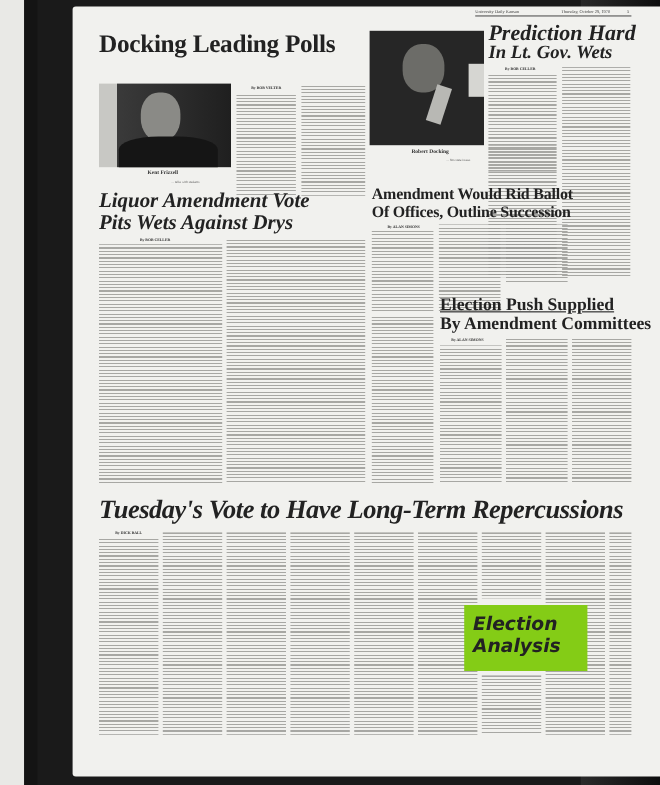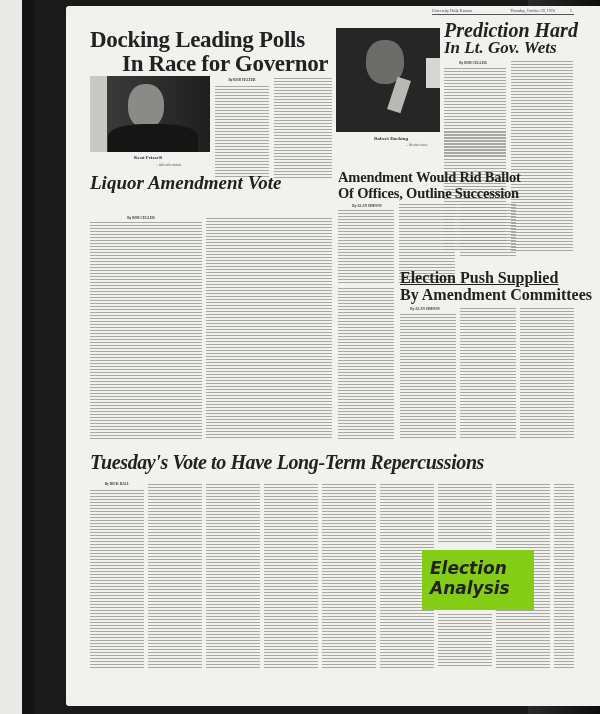--- a/index.html
+++ b/index.html
@@ -30,34 +30,34 @@
 <div class="right-dark"></div>
 
 <div class="page">
 
   <div class="abs hdr" style="left:366px;top:2px;">University Daily Kansan</div>
   <div class="abs hdr" style="left:444px;top:2px;">Thursday, October 29, 1970</div>
   <div class="abs hdr" style="left:504px;top:2px;">5</div>
   <div class="rule" style="left:366px;top:8px;width:142px;"></div>
 
   <div class="abs h1" style="left:24px;top:22px;font-size:23px;letter-spacing:-0.3px;">Docking Leading Polls</div>
-  <div class="abs h1" style="left:56px;top:46px;font-size:23px;letter-spacing:-0.3px;">In Race for Governor</div>
 
   <div class="photo" style="left:24px;top:70px;width:120px;height:76px;background:linear-gradient(90deg,#c8c8c4 0,#c8c8c4 14%,#3a3a3a 14%,#1f1f1f 100%);">
     <div class="abs" style="left:38px;top:8px;width:36px;height:44px;border-radius:45%;background:#8a8a86;"></div>
     <div class="abs" style="left:18px;top:48px;width:90px;height:30px;border-radius:40% 40% 0 0;background:#151515;"></div>
   </div>
   <div class="abs caption" style="left:52px;top:149px;width:60px;">Kent Frizzell</div>
   <div class="abs credit" style="left:90px;top:157px;">... talks with students</div>
 
   <div class="abs byline" style="left:148px;top:72px;width:56px;"><span>By BOB VELTER</span></div>
   <div class="body-text" style="left:149px;top:80px;width:54px;height:92px;"></div>
   <div class="body-text" style="left:208px;top:72px;width:58px;height:100px;"></div>
 
   <div class="abs h1 ital" style="left:24px;top:167px;font-size:19px;">Liquor Amendment Vote</div>
+  <div class="abs h1 ital" style="left:24px;top:187px;font-size:19px;">Pits Wets Against Drys</div>
   <div class="abs byline" style="left:40px;top:210px;width:70px;">By BOB CELLER</div>
   <div class="body-text" style="left:24px;top:216px;width:112px;height:218px;"></div>
   <div class="body-text" style="left:140px;top:212px;width:126px;height:222px;"></div>
 
   <div class="photo" style="left:270px;top:22px;width:104px;height:104px;background:#262626;">
     <div class="abs" style="left:30px;top:12px;width:38px;height:44px;border-radius:45%;background:#6c6c68;"></div>
     <div class="abs" style="left:56px;top:50px;width:14px;height:34px;background:#b8b8b4;transform:rotate(18deg);"></div>
     <div class="abs" style="left:90px;top:30px;width:14px;height:30px;background:#d6d6d2;"></div>
   </div>
   <div class="abs caption" style="left:290px;top:130px;width:70px;">Robert Docking</div>
@@ -78,21 +78,21 @@
   <div class="body-text" style="left:394px;top:198px;width:56px;height:54px;"></div>
 
   <div class="abs h1" style="left:334px;top:264px;font-size:16px;text-decoration:underline;">Election Push Supplied</div>
   <div class="abs h1" style="left:334px;top:281px;font-size:16px;">By Amendment Committees</div>
   <div class="abs byline" style="left:334px;top:301px;width:50px;">By ALAN SIMONS</div>
   <div class="body-text" style="left:272px;top:282px;width:56px;height:152px;"></div>
   <div class="body-text" style="left:334px;top:308px;width:56px;height:126px;"></div>
   <div class="body-text" style="left:394px;top:302px;width:56px;height:132px;"></div>
   <div class="body-text" style="left:454px;top:302px;width:54px;height:132px;"></div>
 
-  <div class="abs h1 ital" style="left:24px;top:446px;font-size:20px;letter-spacing:-0.4px;">Tuesday's Vote to Have Long-Term Repercussions</div>
+  <div class="abs h1 ital" style="left:24px;top:446px;font-size:24px;letter-spacing:-0.4px;">Tuesday's Vote to Have Long-Term Repercussions</div>
   <div class="abs byline" style="left:26px;top:476px;width:50px;">By DICK BALL</div>
   <div class="body-text" style="left:24px;top:484px;width:54px;height:178px;"></div>
   <div class="body-text" style="left:82px;top:478px;width:54px;height:184px;"></div>
   <div class="body-text" style="left:140px;top:478px;width:54px;height:184px;"></div>
   <div class="body-text" style="left:198px;top:478px;width:54px;height:184px;"></div>
   <div class="body-text" style="left:256px;top:478px;width:54px;height:184px;"></div>
   <div class="body-text" style="left:314px;top:478px;width:54px;height:184px;"></div>
   <div class="body-text" style="left:372px;top:478px;width:54px;height:60px;"></div>
   <div class="body-text" style="left:372px;top:608px;width:54px;height:54px;"></div>
   <div class="body-text" style="left:430px;top:478px;width:54px;height:184px;"></div>

